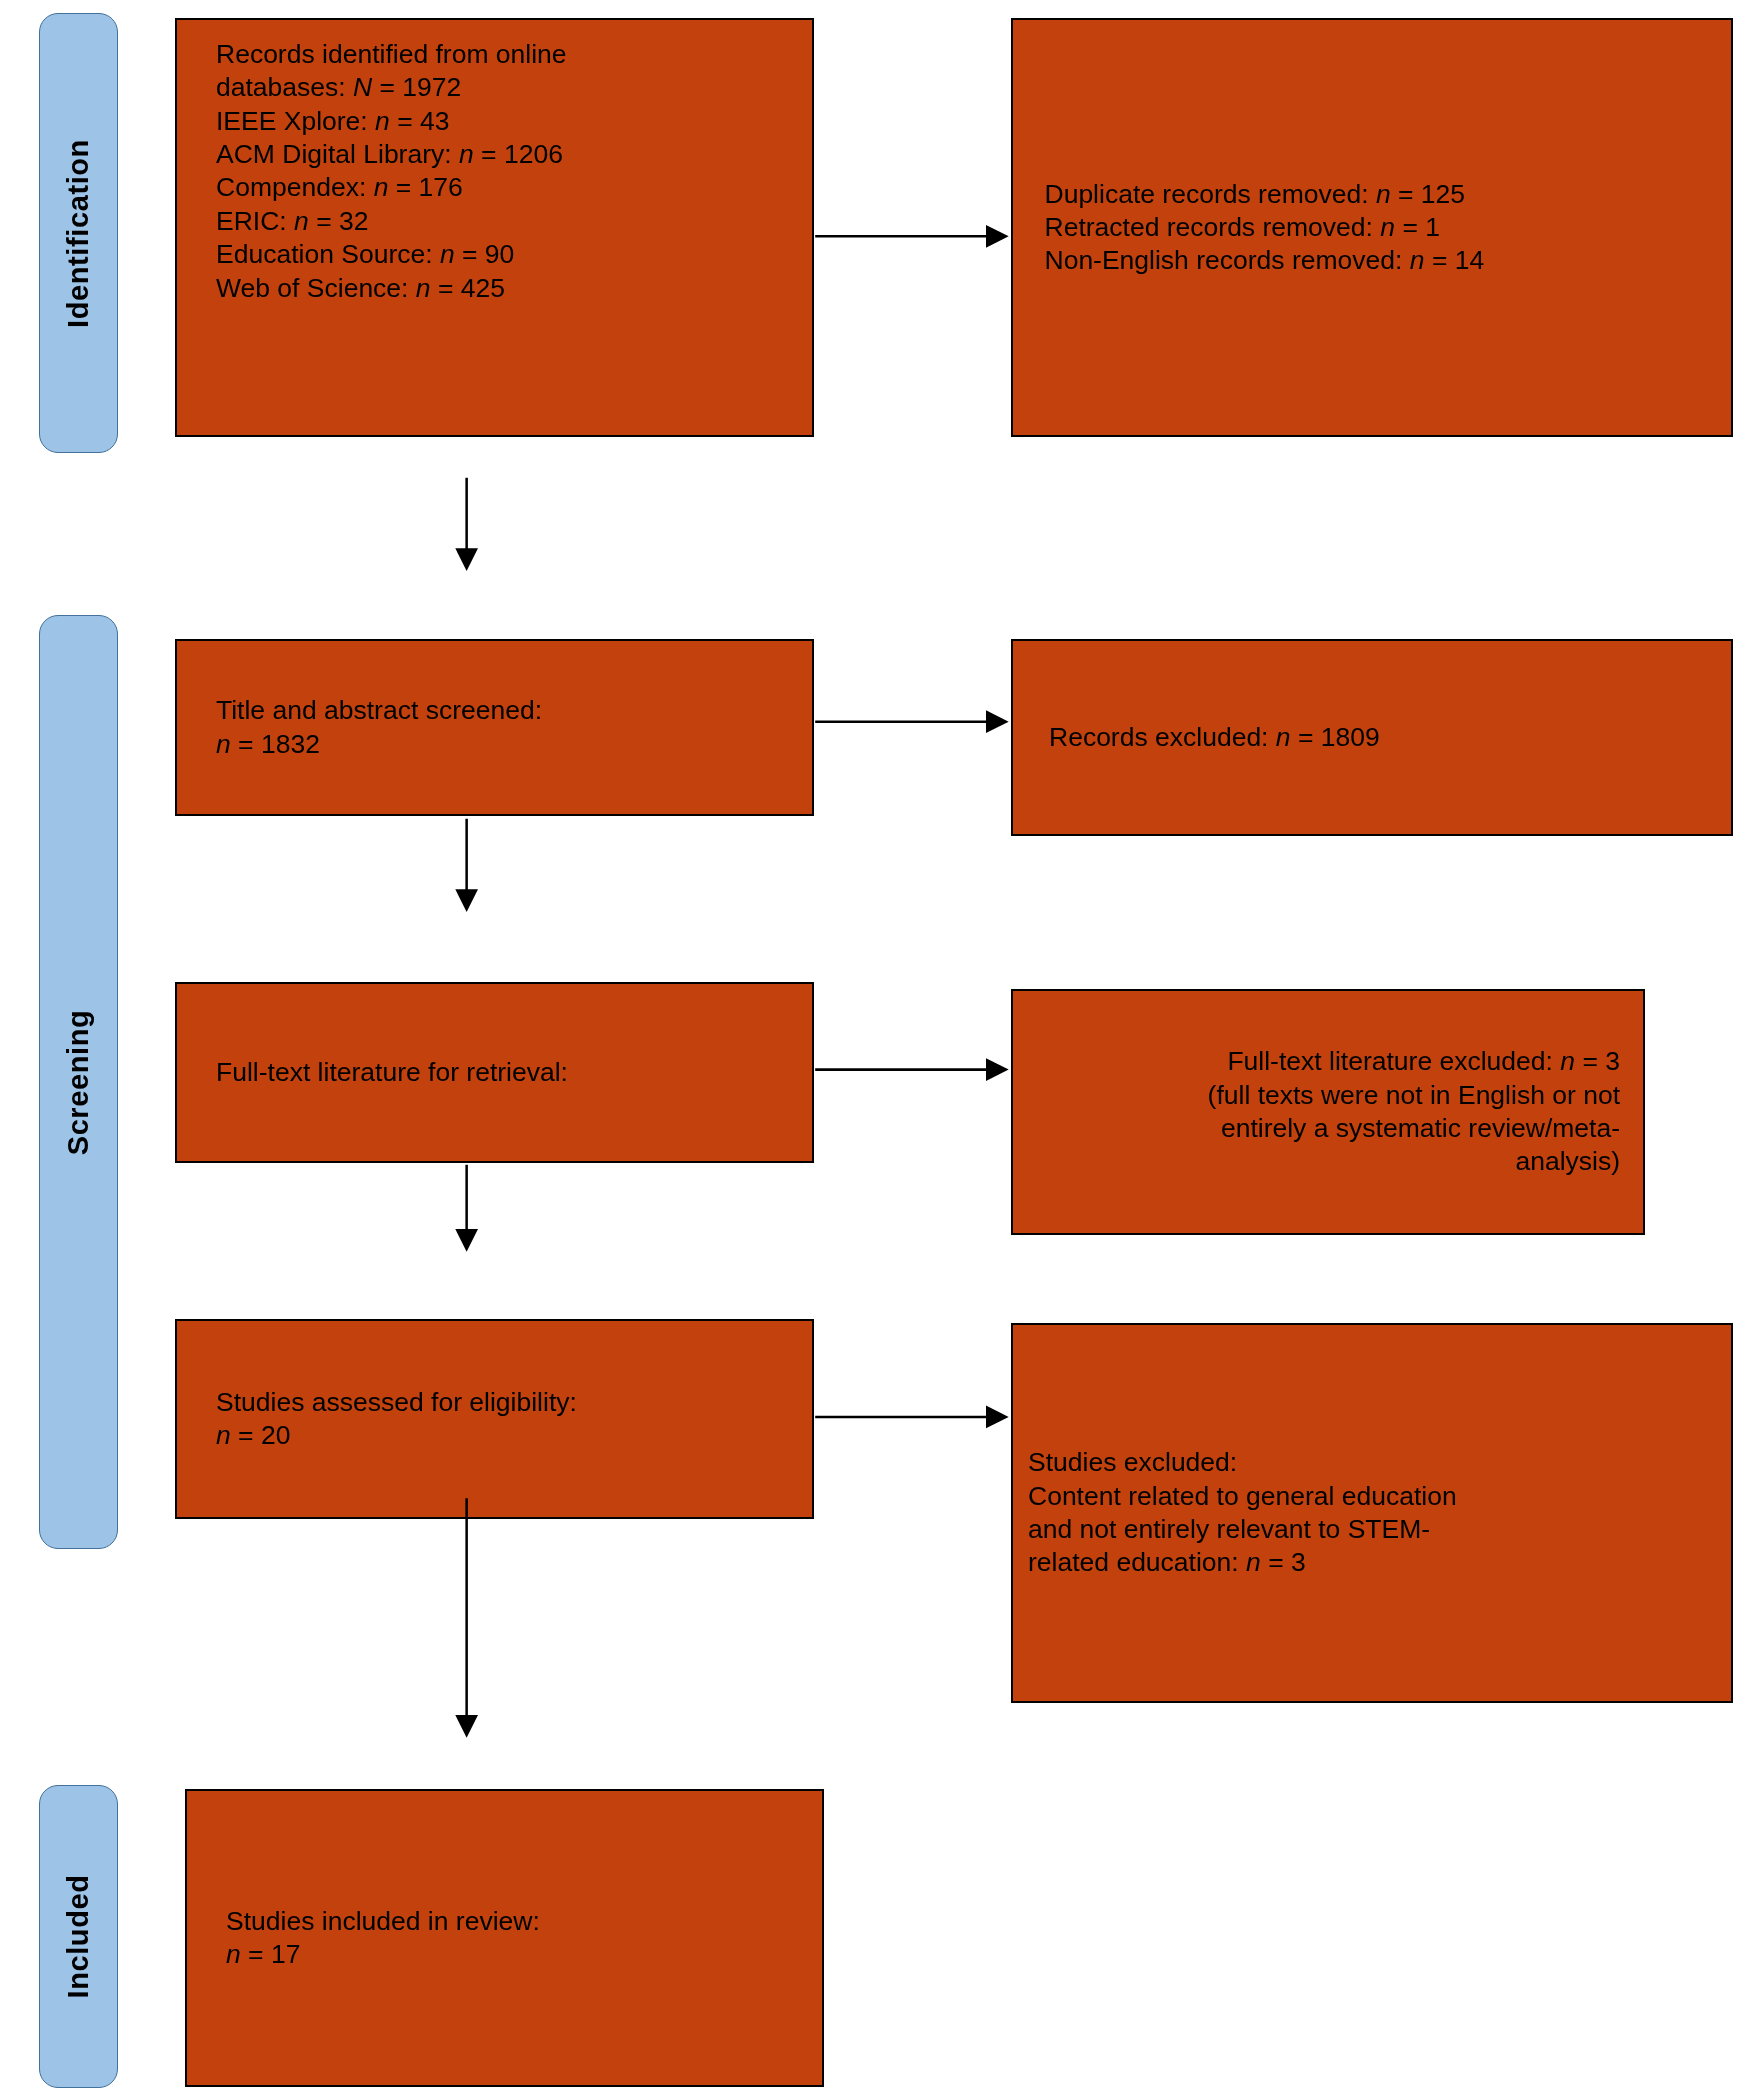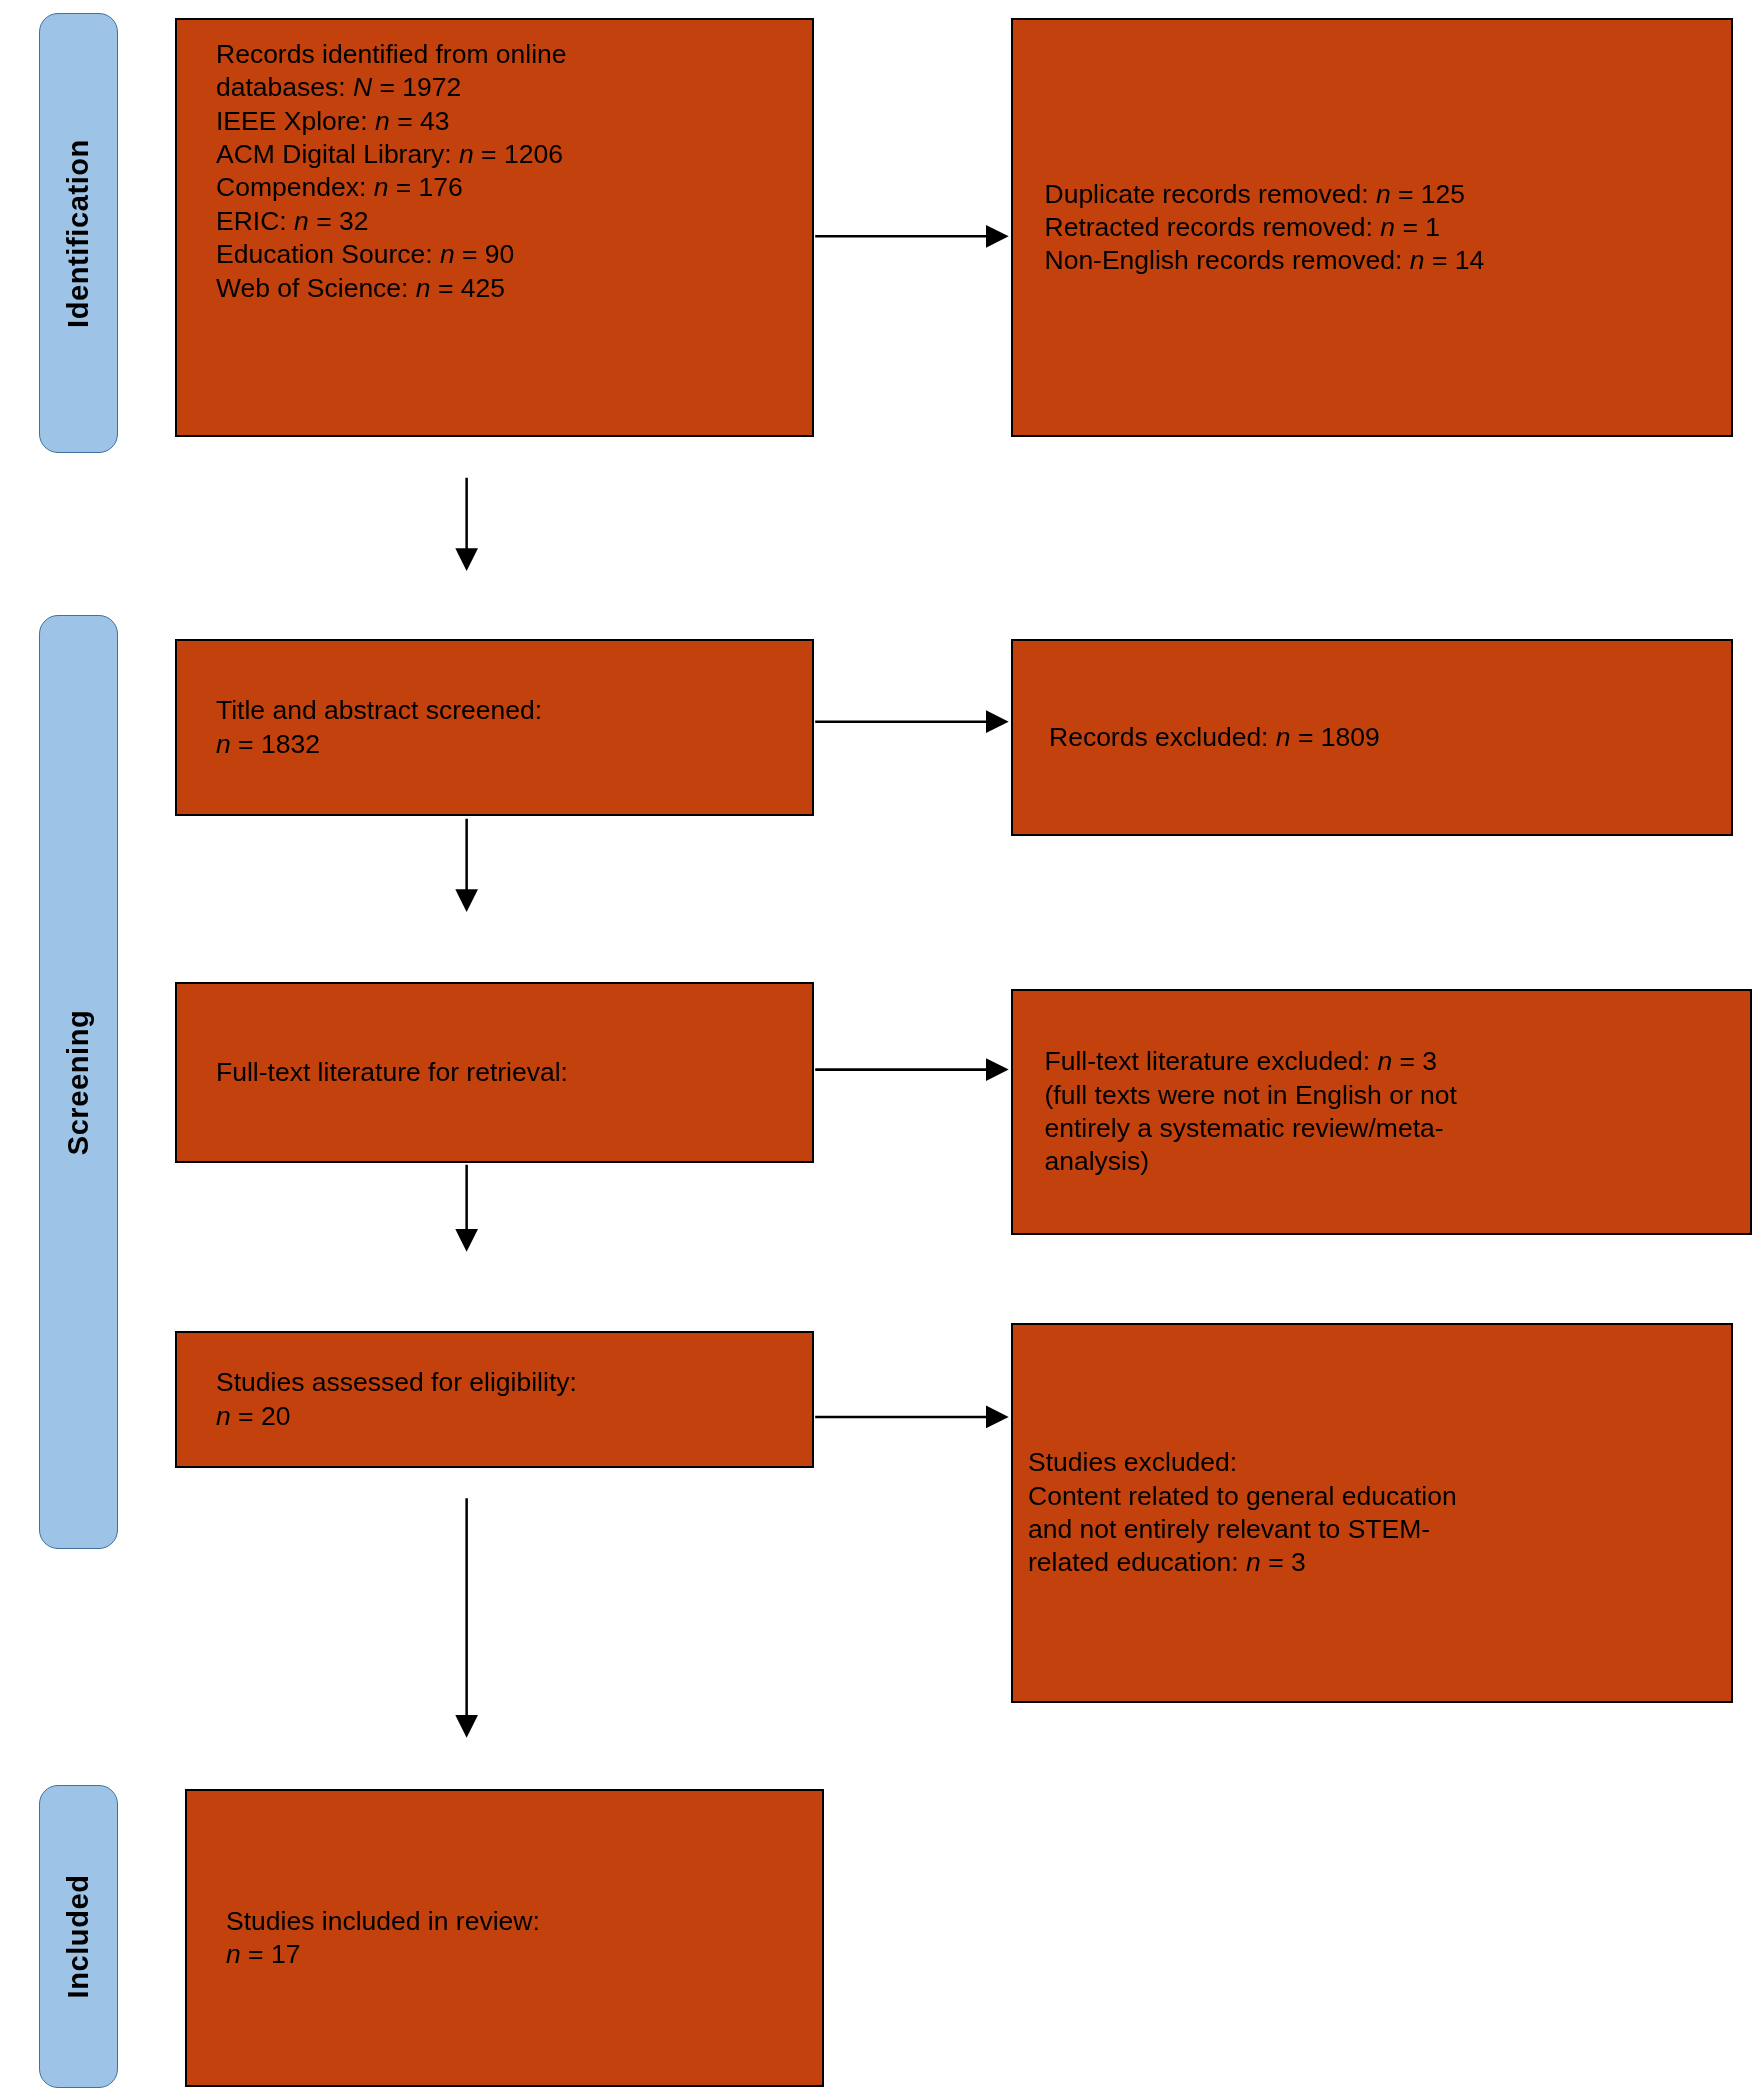--- a/index.html
+++ b/index.html
@@ -90,41 +90,41 @@
 
   <div class="node" style="left:175px; top:639px; width:639px; height:177px;">
       <div class="line">Title and abstract screened:</div>
       <div class="line"><i>n</i> = 1832</div>
     </div>
 
   <div class="node" style="left:175px; top:982px; width:639px; height:181px;">
       <div class="line">Full-text literature for retrieval:</div>
     </div>
 
-  <div class="node" style="left:175px; top:1319px; width:639px; height:137px;margin-top:12px;">
+  <div class="node" style="left:175px; top:1319px; width:639px; height:200px;">
       <div class="line">Studies assessed for eligibility:</div>
       <div class="line"><i>n</i> = 20</div>
     </div>
 
   <div class="node" style="left:185px; top:1789px; width:639px; height:298px;">
       <div class="line">Studies included in review:</div>
       <div class="line"><i>n</i> = 17</div>
     </div>
 
   <div class="node" style="left:1011px; top:18.3px; width:722px; height:419px; padding-left:31.5px;">
       <div class="line">Duplicate records removed: <i>n</i> = 125</div>
       <div class="line">Retracted records removed: <i>n</i> = 1</div>
       <div class="line">Non-English records removed: <i>n</i> = 14</div>
     </div>
 
   <div class="node" style="left:1011px; top:639px; width:722px; height:197px; padding-left:36px;">
       <div class="line">Records excluded: <i>n</i> = 1809</div>
     </div>
 
-  <div class="node" style="left:1011px; top:989px; width:741px; height:246px; padding-left:31.5px;">
+  <div class="node" style="left:1011px; top:989px; width:634px; height:246px; padding-left:31.5px;text-align:right;">
       <div class="line">Full-text literature excluded: <i>n</i> = 3</div>
       <div class="line">(full texts were not in English or not</div>
       <div class="line">entirely a systematic review/meta-</div>
       <div class="line">analysis)</div>
     </div>
 
   <div class="node" style="left:1011px; top:1323px; width:722px; height:380px; padding-left:15px;">
       <div class="line">Studies excluded:</div>
       <div class="line">Content related to general education</div>
       <div class="line">and not entirely relevant to STEM-</div>

